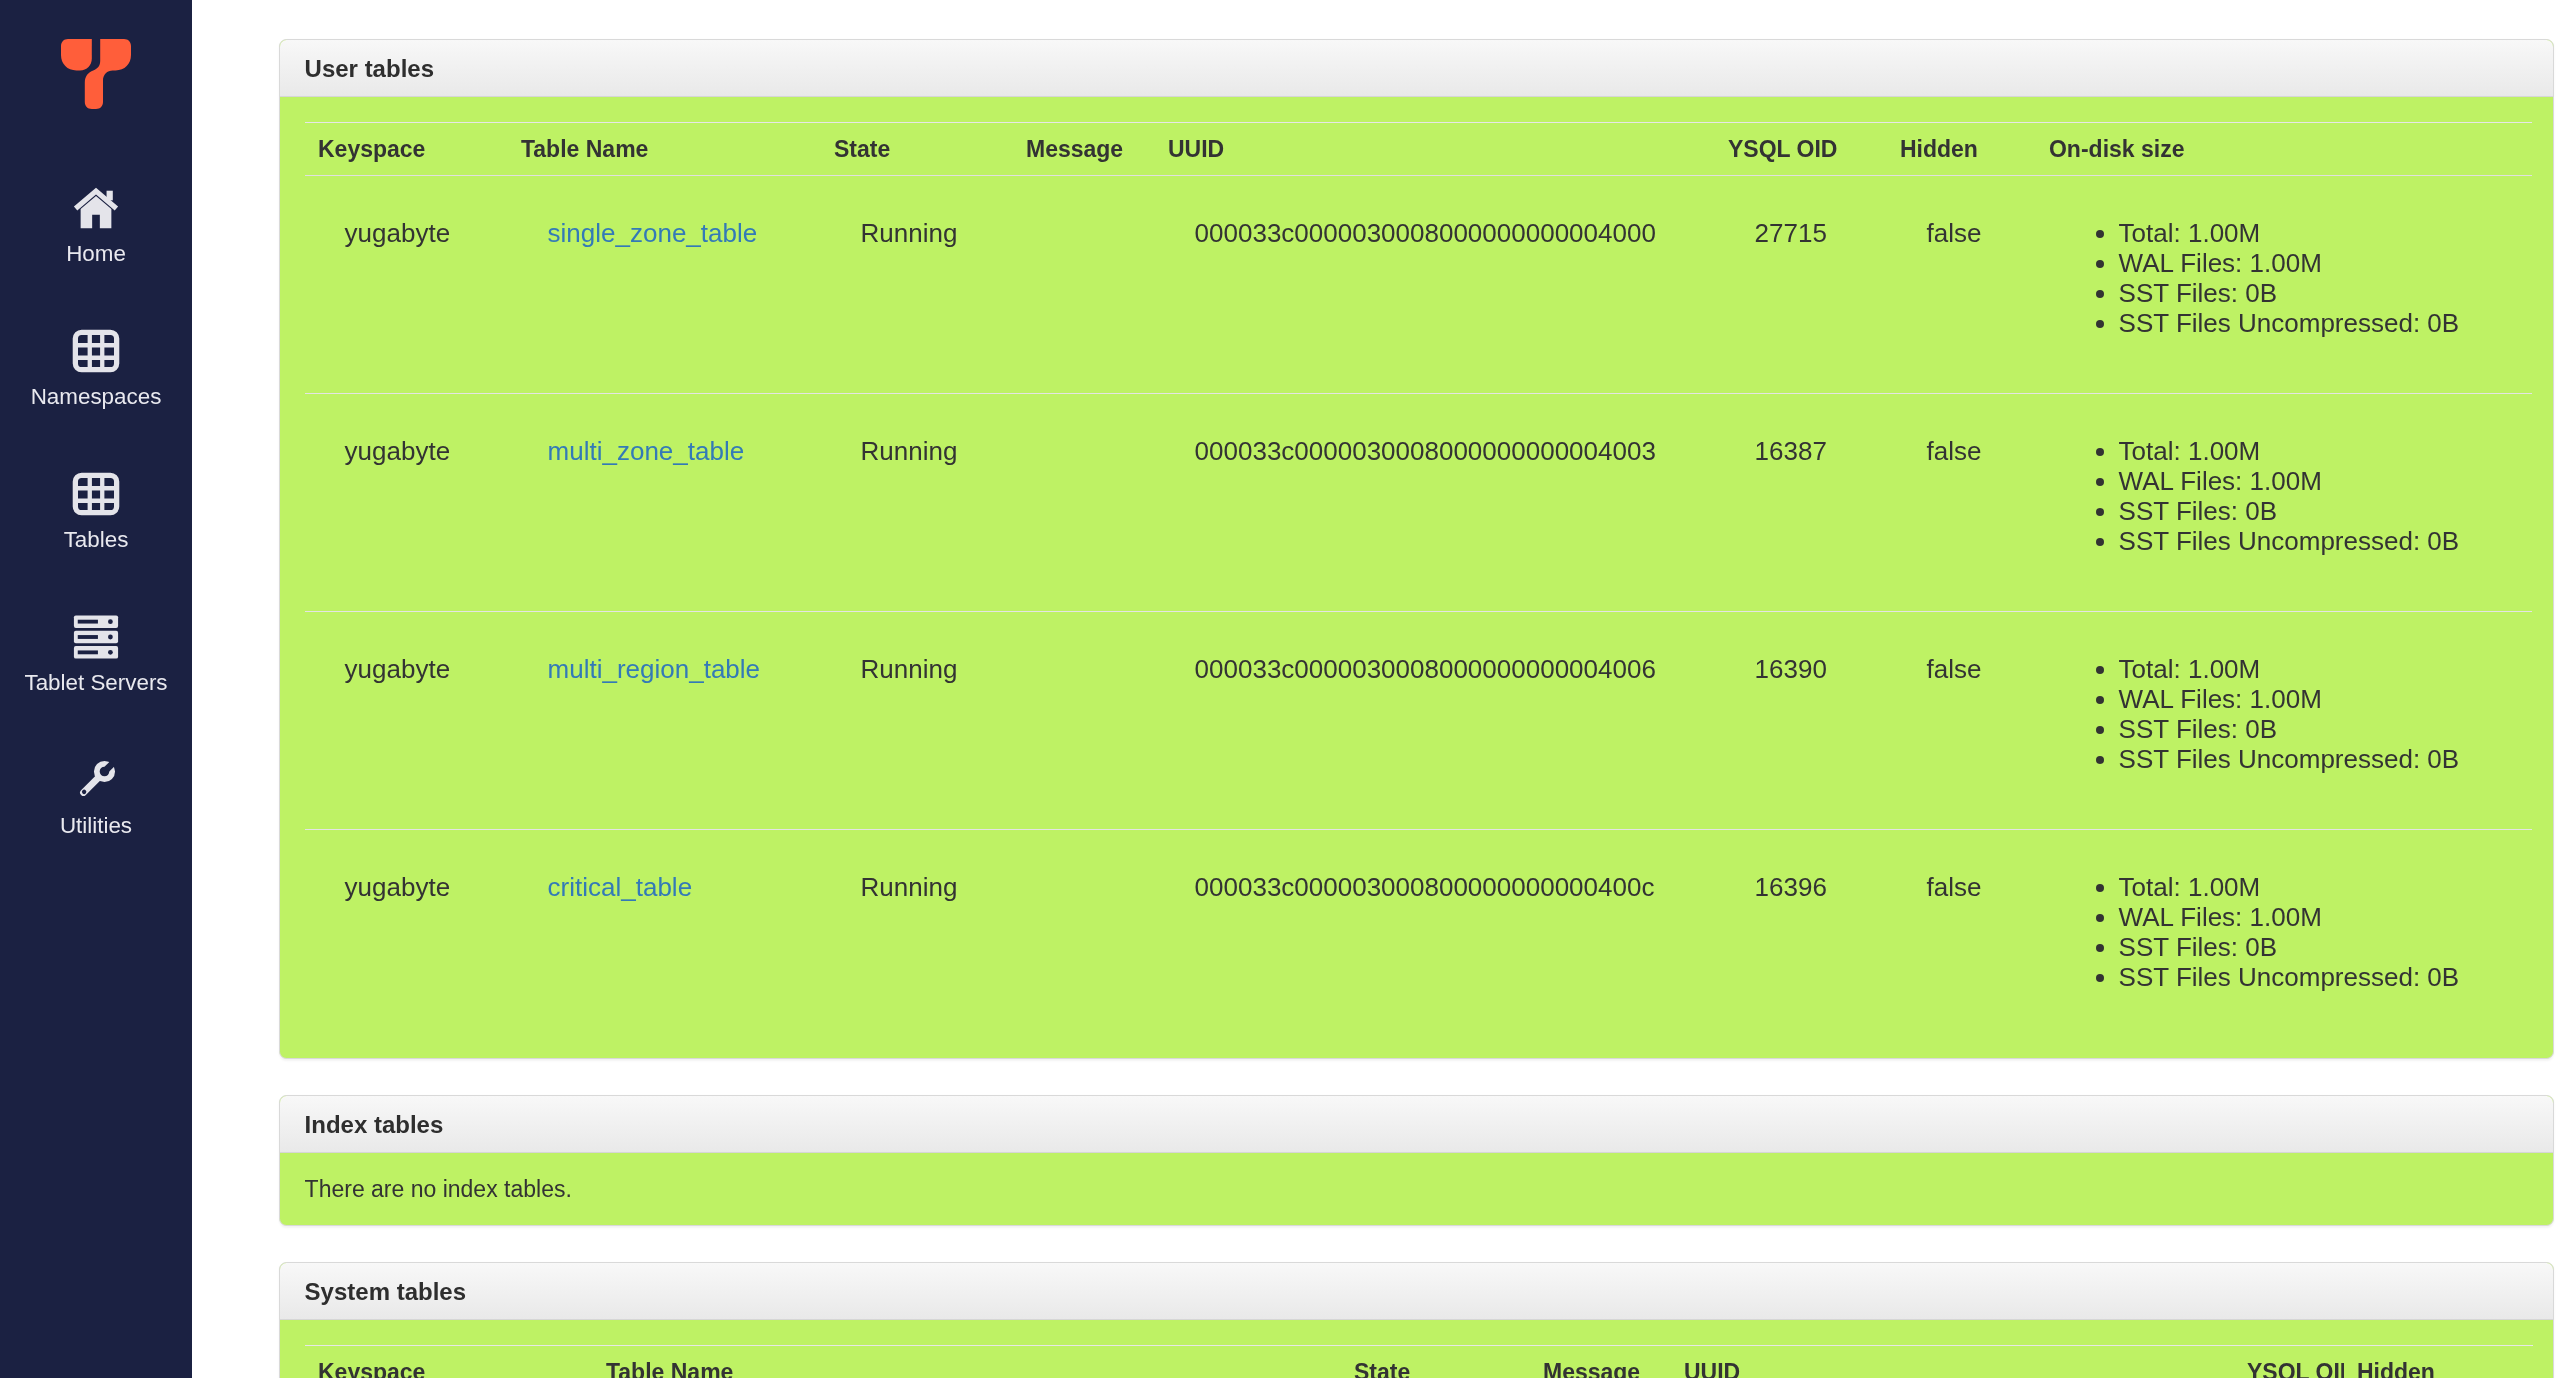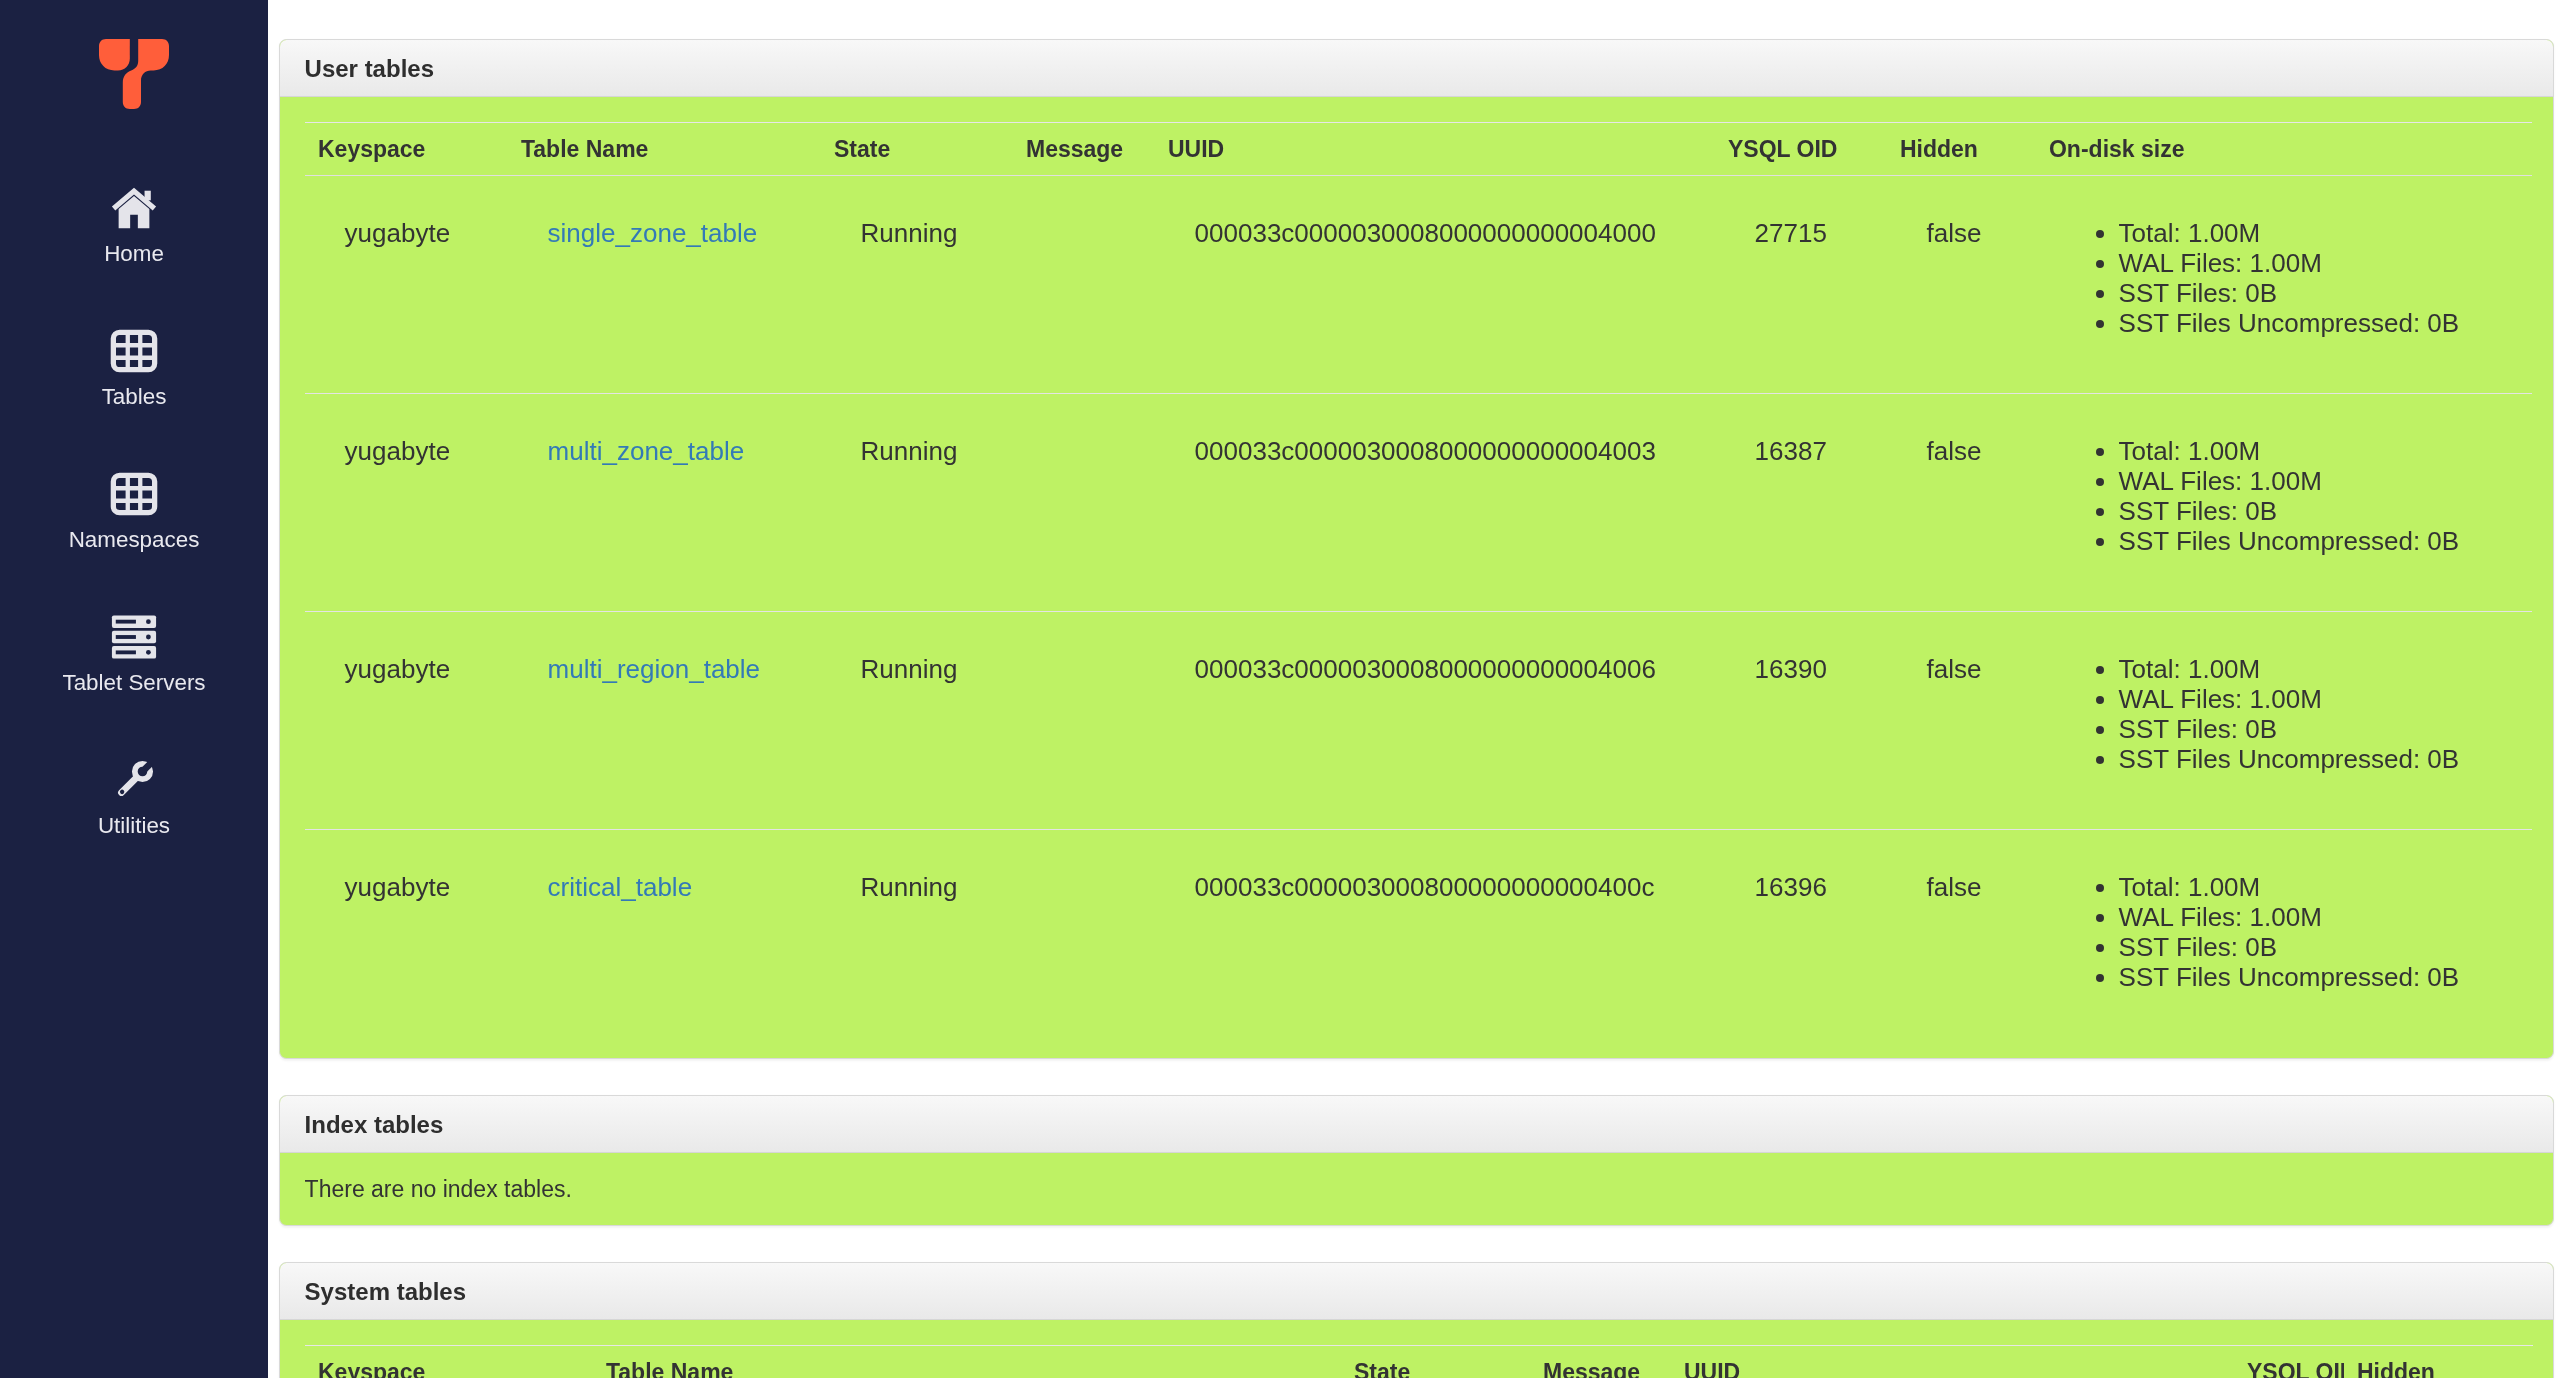--- a/index.html
+++ b/index.html
@@ -11,21 +11,21 @@
   *{box-sizing:border-box;}
   html,body{margin:0;padding:0;width:2576px;height:1379px;overflow:hidden;}
   body{
     font-family:"Liberation Sans","DejaVu Sans",sans-serif;
     background:#fff;color:var(--text);
     font-size:23px;
   }
 
   
   .sidebar{
-    position:fixed;left:0;top:0;bottom:0;width:268px;
+    position:fixed;left:0;top:0;bottom:0;width:192px;
     background:var(--sidebar-bg);
     display:flex;flex-direction:column;align-items:center;
   }
   .logo{margin-top:39px;width:70px;height:70px;display:block;}
   .nav{margin-top:75px;display:flex;flex-direction:column;align-items:center;width:100%;}
   .nav-item{
     display:flex;flex-direction:column;align-items:center;
     margin-bottom:58px;cursor:pointer;color:#e9e9ef;text-decoration:none;width:100%;
   }
   .nav-item .icon{width:48px;height:48px;display:block;color:#e4e4ea;}
@@ -97,32 +97,32 @@
     </a>
 
     <a class="nav-item">
       <svg class="icon" viewBox="0 0 100 100" fill="none" stroke="currentColor">
         <rect x="7" y="11" width="86" height="78" rx="13" stroke-width="11"></rect>
         <line x1="7" y1="38" x2="93" y2="38" stroke-width="9"></line>
         <line x1="7" y1="64" x2="93" y2="64" stroke-width="9"></line>
         <line x1="37" y1="11" x2="37" y2="89" stroke-width="9"></line>
         <line x1="63" y1="11" x2="63" y2="89" stroke-width="9"></line>
       </svg>
-      <span class="nav-label">Tables</span>
+      <span class="nav-label">Namespaces</span>
     </a>
 
     <a class="nav-item">
       <svg class="icon" viewBox="0 0 100 100" fill="none" stroke="currentColor">
         <rect x="7" y="11" width="86" height="78" rx="13" stroke-width="11"></rect>
         <line x1="7" y1="38" x2="93" y2="38" stroke-width="9"></line>
         <line x1="7" y1="64" x2="93" y2="64" stroke-width="9"></line>
         <line x1="37" y1="11" x2="37" y2="89" stroke-width="9"></line>
         <line x1="63" y1="11" x2="63" y2="89" stroke-width="9"></line>
       </svg>
-      <span class="nav-label">Namespaces</span>
+      <span class="nav-label">Tables</span>
     </a>
 
     <a class="nav-item">
       <svg class="icon" viewBox="0 0 100 100">
         <g fill="currentColor">
           <rect x="4" y="5" width="92" height="26" rx="4"></rect>
           <rect x="4" y="37" width="92" height="26" rx="4"></rect>
           <rect x="4" y="69" width="92" height="26" rx="4"></rect>
         </g>
         <g fill="var(--sidebar-bg)">

